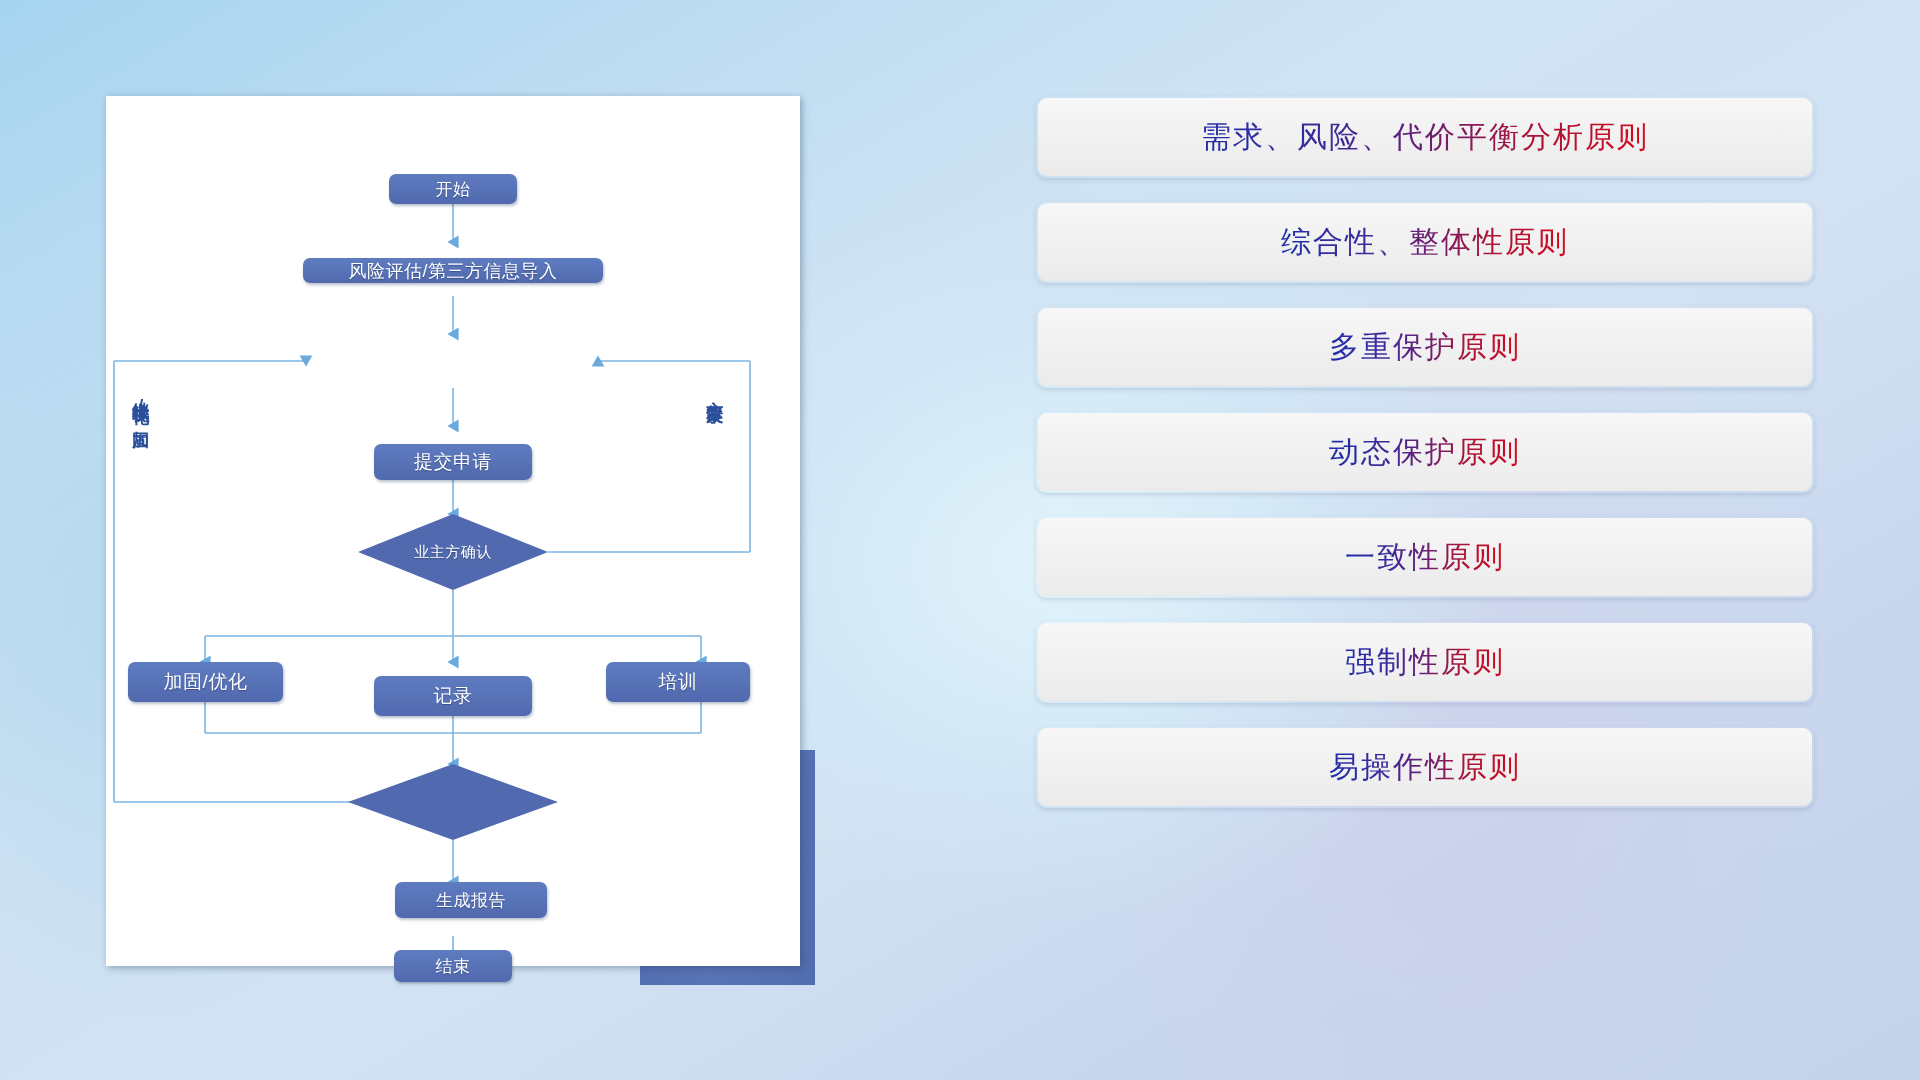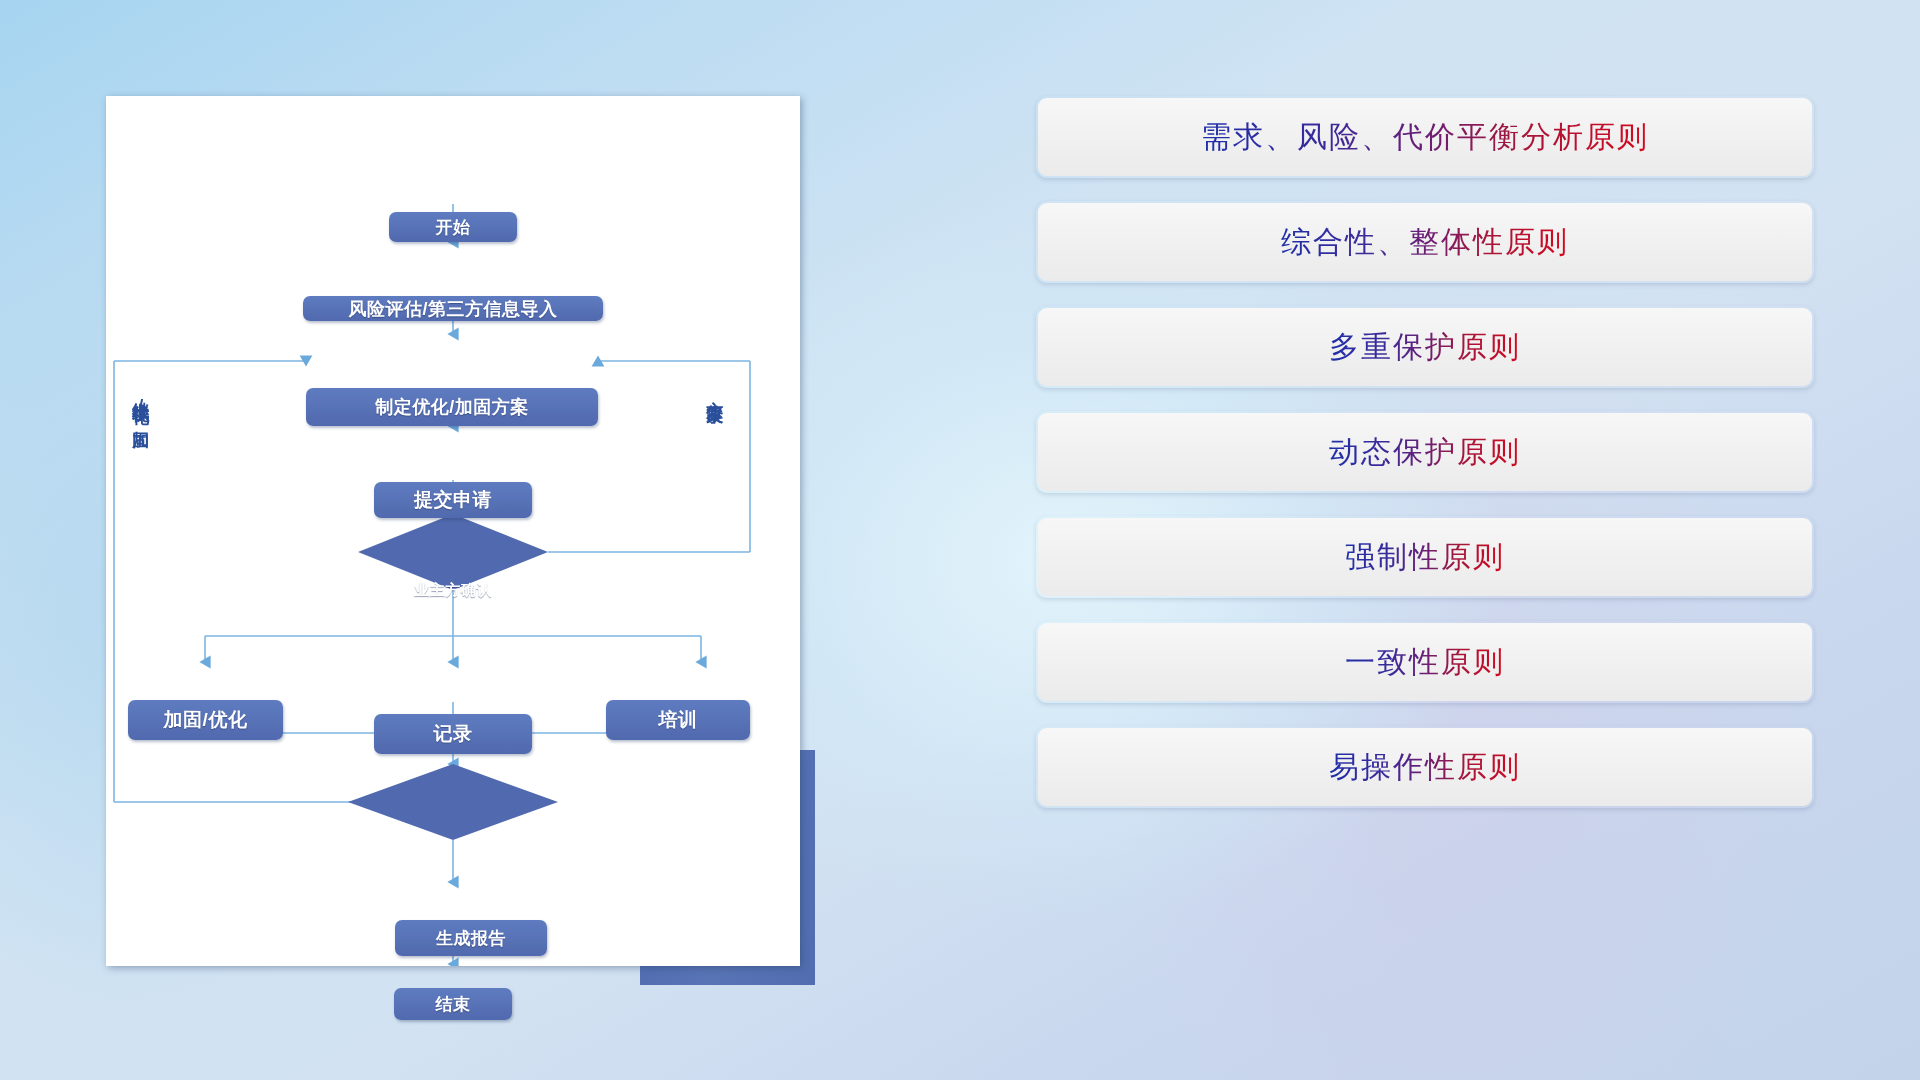--- a/index.html
+++ b/index.html
@@ -50,25 +50,24 @@
     height: 870px;
   }
   #flow-svg { position: absolute; left: 0; top: 0; }
 
   .node {
     position: absolute;
     display: flex;
     align-items: center;
     justify-content: center;
     color: #ffffff;
-    font-weight: bold;
+    font-weight: normal;
     letter-spacing: 0.5px;
     text-shadow: 0 1px 1px rgba(25,40,80,0.45);
     z-index: 3;
-    margin-top: 38px;
   }
   .node.box {
     background: linear-gradient(180deg, #5f7cc0 0%, #5169ae 100%);
     border-radius: 7px;
     box-shadow: 1px 2px 3px rgba(40,60,100,0.33);
   }
   .node.diamond {
     background: transparent;
     box-shadow: none;
   }
@@ -210,23 +209,20 @@
       </svg>
 
       <div class="node box" style="left:283px; top:78px; width:128px; height:30px; font-size:17px;">
         <span>开始</span>
       </div>
 
       <div class="node box" style="left:197px; top:162px; width:300px; height:25px; font-size:18px;">
         <span>风险评估/第三方信息导入</span>
       </div>
 
-      <div class="node box" style="left:200px; top:254px; width:292px; height:38px; font-size:18px;">
-        <span>制定优化/加固方案</span>
-      </div>
 
       <div class="node box" style="left:268px; top:348px; width:158px; height:36px; font-size:19px;">
         <span>提交申请</span>
       </div>
 
       <div class="node diamond" style="left:252px; top:418px; width:190px; height:76px; font-size:15px;">
         <span class="diamond-label">业主方确认</span>
       </div>
 
       <div class="node box" style="left:22px; top:566px; width:155px; height:40px; font-size:19px;">
@@ -265,23 +261,23 @@
     <div class="principle-card">
       <span class="principle-text">综合性、整体性原则</span>
     </div>
     <div class="principle-card">
       <span class="principle-text">多重保护原则</span>
     </div>
     <div class="principle-card">
       <span class="principle-text">动态保护原则</span>
     </div>
     <div class="principle-card">
+      <span class="principle-text">一致性原则</span>
+    </div>
+    <div class="principle-card">
       <span class="principle-text">强制性原则</span>
     </div>
     <div class="principle-card">
-      <span class="principle-text">一致性原则</span>
-    </div>
-    <div class="principle-card">
       <span class="principle-text">易操作性原则</span>
     </div>
   </div>
 
 </div>
 
 </body></html>

